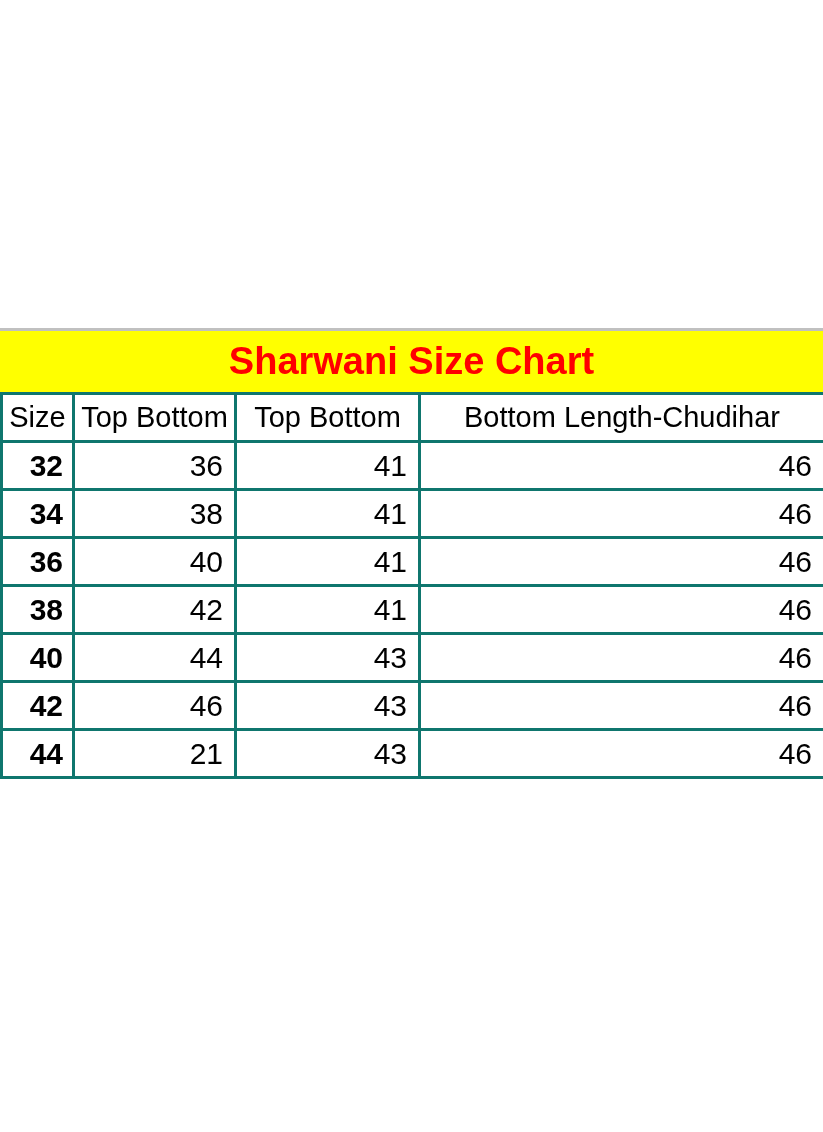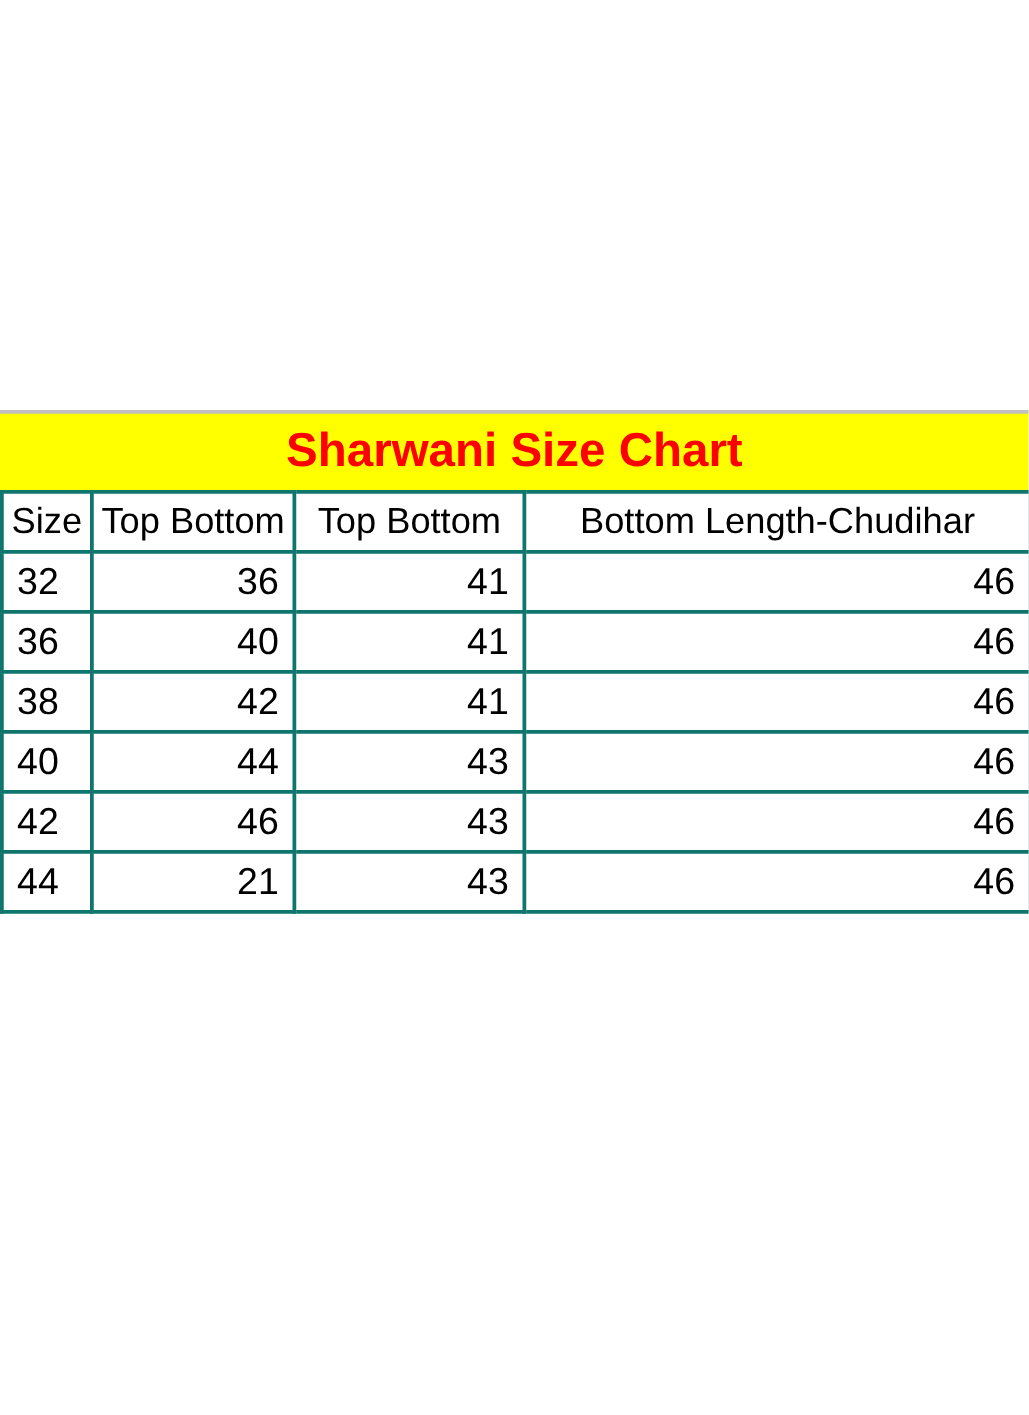--- a/index.html
+++ b/index.html
@@ -62,22 +62,22 @@
     font-size: 29px;
     text-align: center;
     padding: 0 2px;
   }
   table.size-chart td {
     font-size: 30px;
     text-align: right;
     padding-right: 11px;
   }
   table.size-chart td.size-col {
-    font-weight: normal;
-    padding-right: 25px;
+    font-weight: bold;
+    padding-right: 9px;
   }
 </style>
 </head>
 <body>
 
 <div class="canvas">
   <div class="chart-block">
 
     <div class="title-band" style="background: rgb(255, 255, 0); border-top-color: rgb(192, 192, 192);">
       <div class="band-title" style="color: rgb(255, 0, 0);">Sharwani Size Chart</div>
@@ -95,20 +95,26 @@
           <th>Size</th>
           <th>Top Bottom</th>
           <th>Top Bottom</th>
           <th>Bottom Length-Chudihar</th>
         </tr>
       </thead>
       <tbody>
         <tr>
           <td class="size-col">32</td>
           <td>36</td>
+          <td>41</td>
+          <td>46</td>
+        </tr>
+        <tr>
+          <td class="size-col">34</td>
+          <td>38</td>
           <td>41</td>
           <td>46</td>
         </tr>
         <tr>
           <td class="size-col">36</td>
           <td>40</td>
           <td>41</td>
           <td>46</td>
         </tr>
         <tr>

